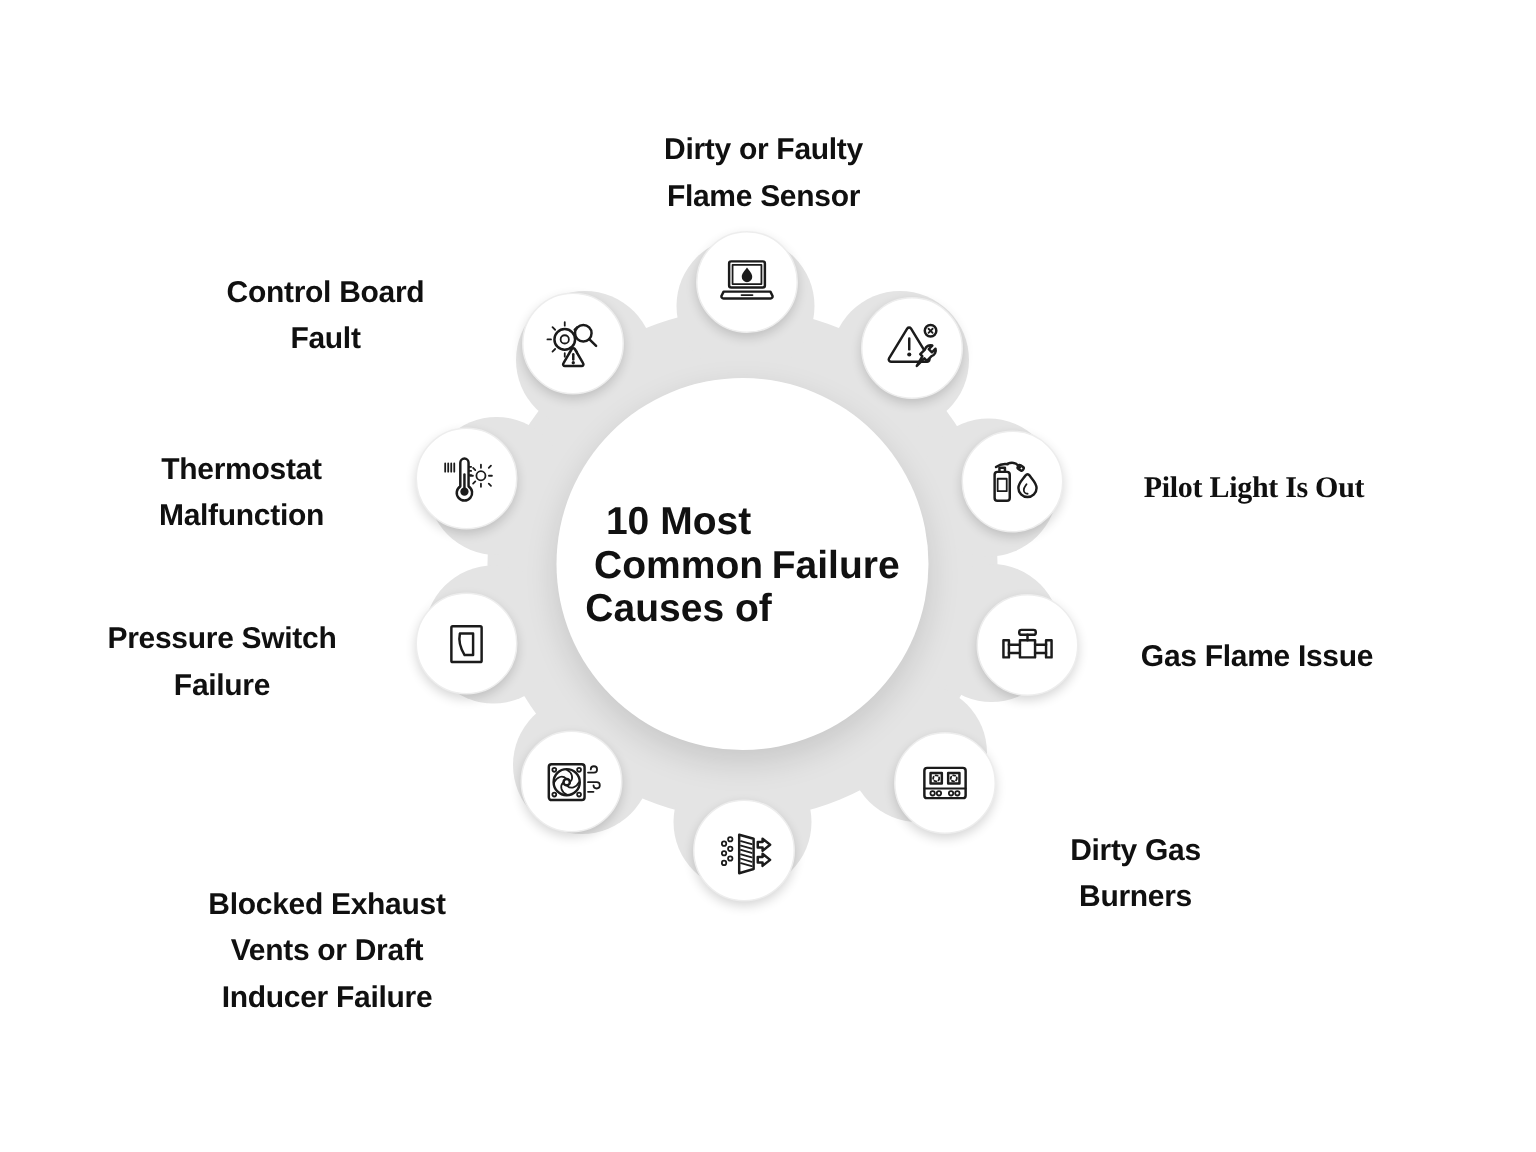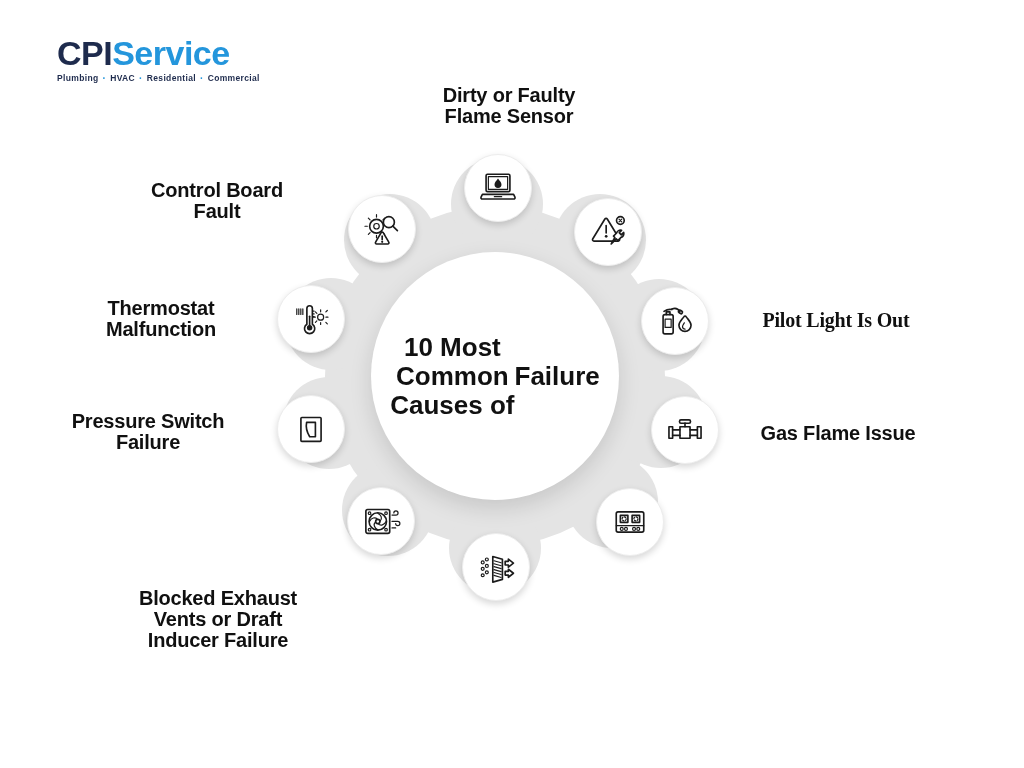--- a/index.html
+++ b/index.html
@@ -25,40 +25,32 @@
        text-align:center;}
   .hub .t{font-size:26px;font-weight:700;line-height:29px;white-space:pre-line;color:#111111;}
   .hub .t.accent{color:#2f9bf5;}
 
   .node{position:absolute;width:66px;height:66px;border-radius:50%;background:#ffffff;
         border:1px solid #ededed;box-shadow:0 3px 7px rgba(0,0,0,0.16);
         display:flex;align-items:center;justify-content:center;}
   .node svg{display:block;}
 
   .cause-label{position:absolute;width:300px;text-align:center;font-size:20px;font-weight:700;
-               line-height:21px;color:#101010;white-space:pre-line;letter-spacing:-0.2px;}
+               line-height:31px;color:#101010;white-space:pre-line;letter-spacing:-0.2px;}
 
   svg .ln{fill:none;stroke:#1b1b1b;stroke-width:1.8;stroke-linecap:round;stroke-linejoin:round;}
   svg .fl{fill:#1b1b1b;stroke:none;}
   svg .wh{fill:#ffffff;stroke:#1b1b1b;stroke-width:1.8;stroke-linecap:round;stroke-linejoin:round;}
   svg .thin{fill:none;stroke:#1b1b1b;stroke-width:1.3;stroke-linecap:round;stroke-linejoin:round;}
 </style>
 </head>
 <body>
 
 <div id="canvas">
 
-  <header class="logo">
-    <div class="logo-row">
-      <span class="logo-cpi">CPI</span><span class="logo-svc">Service</span>
-    </div>
-    <div class="logo-tagline">
-      <span>Plumbing</span><span class="dot">·</span><span>HVAC</span><span class="dot">·</span><span>Residential</span><span class="dot">·</span><span>Commercial</span>
-    </div>
-  </header>
 
   <div class="ring"></div>
   <div class="scallop" style="left:451px;top:158px;"></div>
   <div class="scallop" style="left:554px;top:194px;"></div>
   <div class="scallop" style="left:613px;top:279px;"></div>
   <div class="scallop" style="left:615px;top:376px;"></div>
   <div class="scallop" style="left:566px;top:456px;"></div>
   <div class="scallop" style="left:449px;top:502px;"></div>
   <div class="scallop" style="left:342px;top:464px;"></div>
   <div class="scallop" style="left:283px;top:377px;"></div>
@@ -211,20 +203,22 @@
         <path class="ln" d="M24.2 31.8v3.8"></path>
         <circle class="fl" cx="24.2" cy="38" r="1.2"></circle>
       </svg>
     </span>
   </div>
 
   <div class="cause-label" style="left:359px;top:85px;">Dirty or Faulty
 Flame Sensor</div>
   <div class="cause-label" style="left:686px;top:310px;font-family:Liberation Serif, serif;">Pilot Light Is Out</div>
   <div class="cause-label" style="left:688px;top:423px;">Gas Flame Issue</div>
+  <div class="cause-label" style="left:607px;top:552px;">Dirty Gas
+Burners</div>
   <div class="cause-label" style="left:68px;top:540px;margin-top:48px;">Blocked Exhaust
 Vents or Draft
 Inducer Failure</div>
   <div class="cause-label" style="left:0px;top:411px;width:296px;">Pressure Switch
 Failure</div>
   <div class="cause-label" style="left:11px;top:298px;">Thermostat
 Malfunction</div>
   <div class="cause-label" style="left:67px;top:180px;">Control Board
 Fault</div>
 

